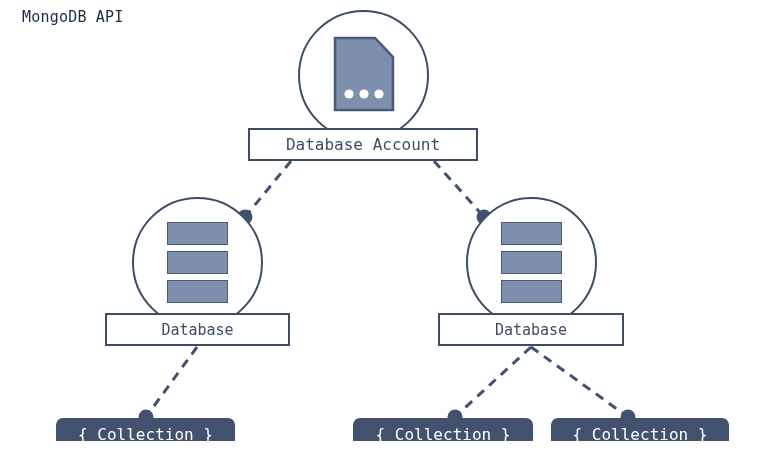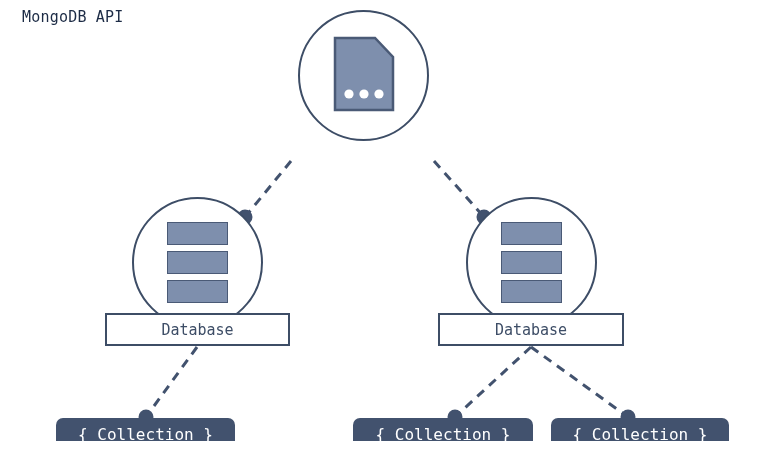--- a/index.html
+++ b/index.html
@@ -127,20 +127,23 @@
 
     <div class="circle" style="left:298px; top:10px; width:131px; height:131px;"></div>
 
     <svg class="doc-icon" style="left:333px; top:36px;" width="62" height="76" viewBox="0 0 62 76" xmlns="http://www.w3.org/2000/svg">
       <path d="M2,2 L42,2 L60,21 L60,74 L2,74 Z" fill="#7e8fad" stroke="#4a5a76" stroke-width="2.5" stroke-linejoin="miter"></path>
       <circle cx="16" cy="58" r="4.6" fill="#ffffff"></circle>
       <circle cx="31" cy="58" r="4.6" fill="#ffffff"></circle>
       <circle cx="46" cy="58" r="4.6" fill="#ffffff"></circle>
     </svg>
 
+    <div class="box-outline" style="left:248px; top:128px; width:230px; height:33px; font-size:16px;">
+      <span>Database Account</span>
+    </div>
 
     <div class="circle" style="left:132px; top:197px; width:131px; height:131px;"></div>
 
     <div class="bars" style="left:167px; top:222px; width:61px; height:81px;">
       <div class="bar" style="height:23px;"></div>
       <div class="bar" style="height:23px;"></div>
       <div class="bar" style="height:23px;"></div>
     </div>
 
     <div class="box-outline" style="left:105px; top:313px; width:185px; height:33px; font-size:15px;">

